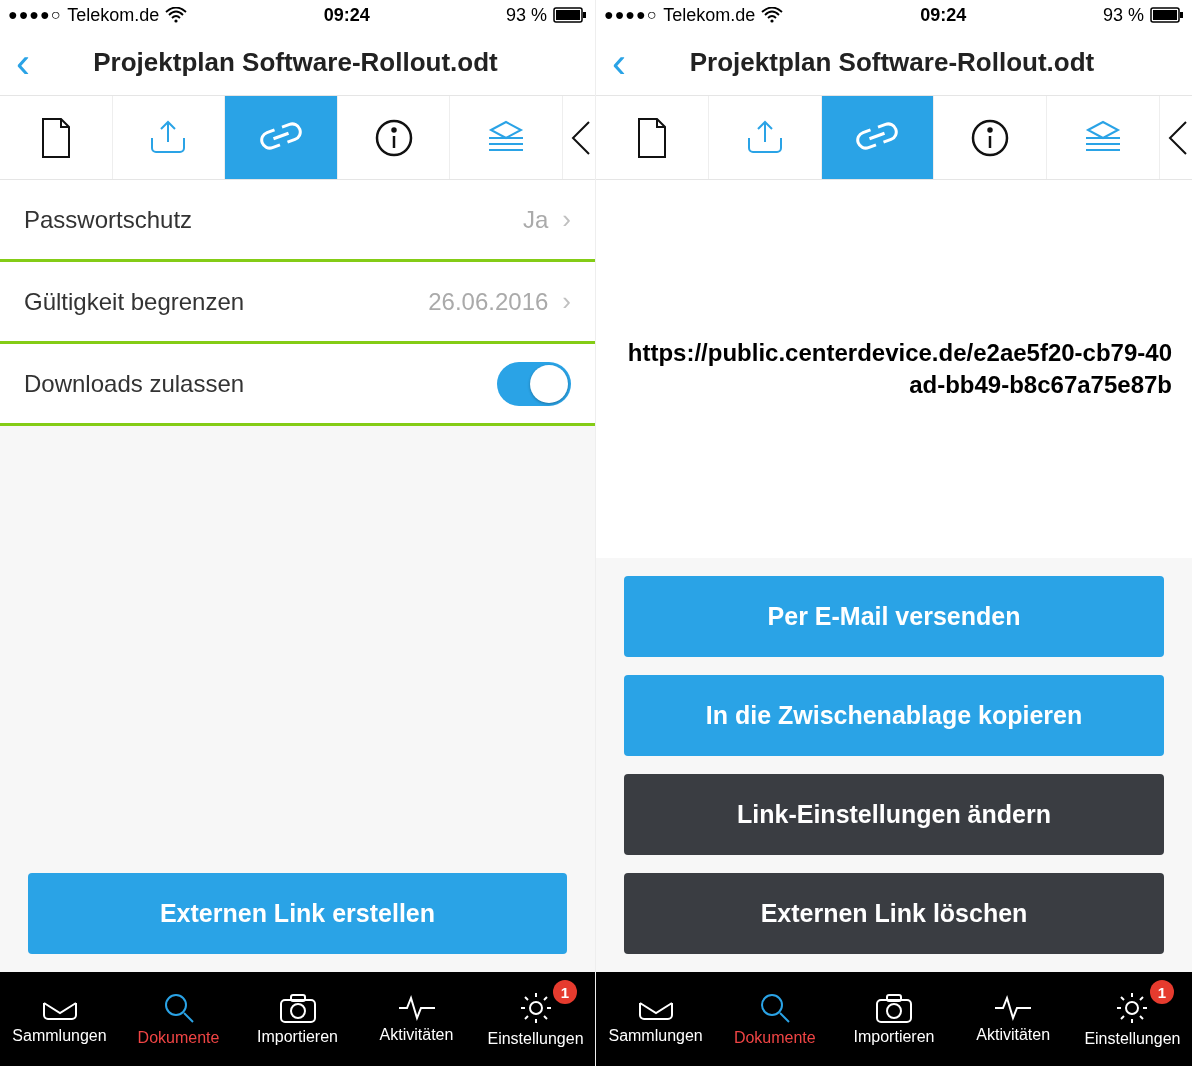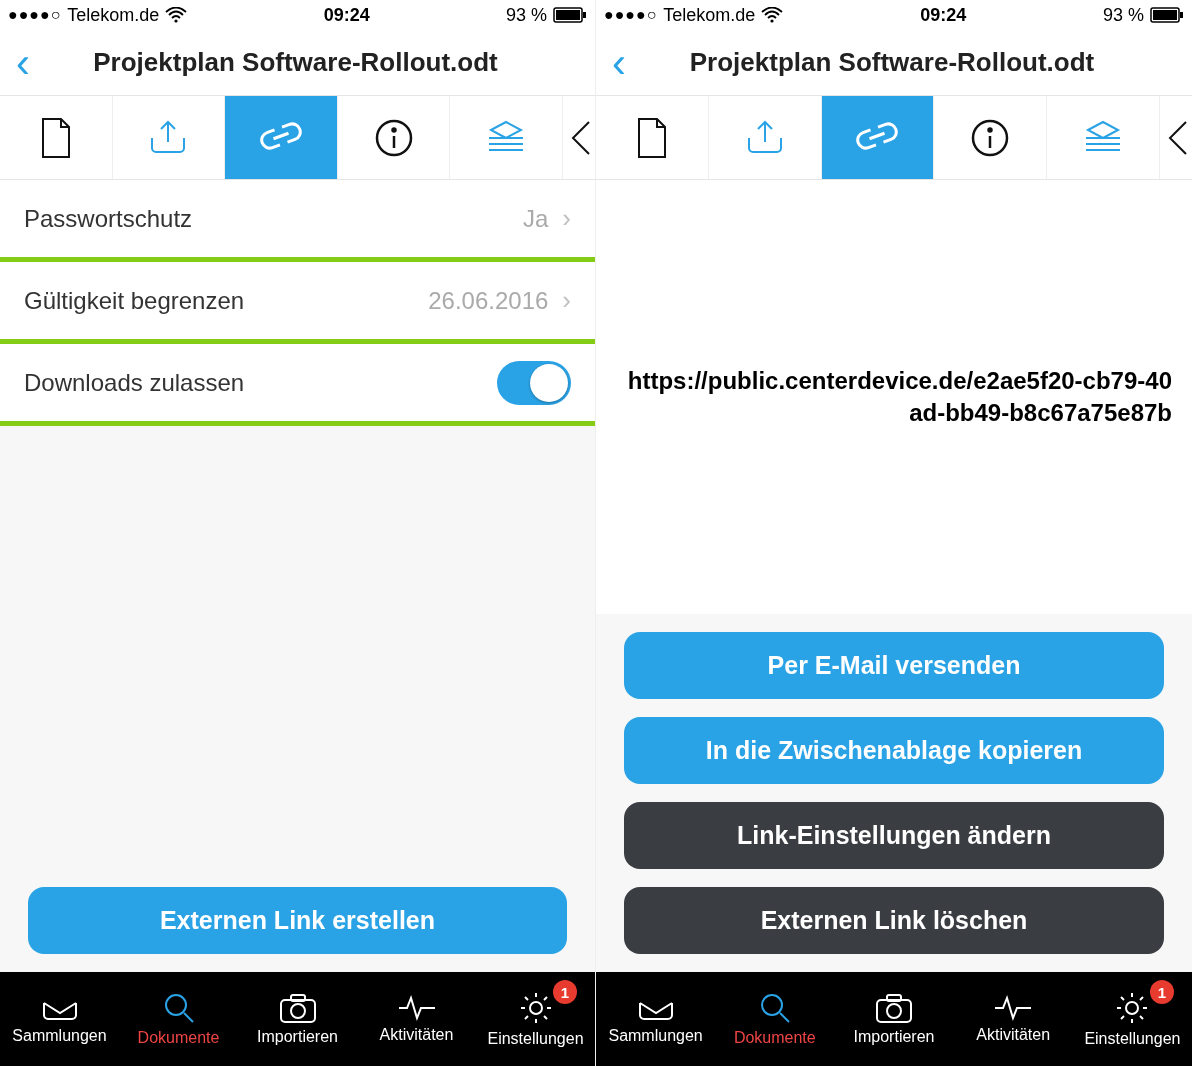--- a/index.html
+++ b/index.html
@@ -24,31 +24,31 @@
   .tab { flex: 1; display: flex; align-items: center; justify-content: center; border-right: 1px solid #eee; }
   .tab:last-child { border-right: none; }
   .tab.active { background: #2aa3e6; }
   .tab svg { stroke: #111; }
   .tab.blue svg { stroke: #2aa3e6; }
   .tab.active svg { stroke: #fff; }
   .tab.partial { flex: 0 0 32px; }
 
   
   .list { background: #fff; }
-  .row { height: 82px; display: flex; align-items: center; justify-content: space-between; padding: 0 24px; border-bottom: 5px solid #84cc16; font-size: 24px; color: #333; }
+  .row { height: 82px; display: flex; align-items: center; justify-content: space-between; padding: 0 24px; border-bottom: 3px solid #84cc16; font-size: 24px; color: #333; }
   .row .right { display: flex; align-items: center; gap: 14px; color: #aaa; font-size: 24px; }
   .chev { color: #c0c0c0; font-size: 26px; }
   .toggle { width: 74px; height: 44px; background: #2aa3e6; border-radius: 22px; position: relative; }
   .toggle .knob { position: absolute; right: 3px; top: 3px; width: 38px; height: 38px; background: #fff; border-radius: 50%; box-shadow: 0 1px 3px rgba(0,0,0,.3); }
 
   .spacer { flex: 1; background: #f7f7f7; }
 
   
   .btnarea { padding: 18px 28px; background: #f7f7f7; display: flex; flex-direction: column; gap: 18px; }
-  .bigbtn { height: 67px; border-radius: 16px; display: flex; align-items: center; justify-content: center; font-size: 25px; font-weight: 600; color: #fff; }
+  .bigbtn { height: 81px; border-radius: 4px; display: flex; align-items: center; justify-content: center; font-size: 25px; font-weight: 600; color: #fff; }
   .bigbtn.blue { background: #2aa3e6; }
   .bigbtn.dark { background: #3a3d42; }
 
   
   .linkarea { flex: 1; background: #fff; display: flex; align-items: center; justify-content: center; padding: 0 20px; }
   .linktext { font-size: 24px; font-weight: 700; text-align: right; color: #000; word-break: break-all; line-height: 1.35; }
 
   
   .tabbar { height: 94px; background: #000; display: flex; }
   .titem { flex: 1; display: flex; flex-direction: column; align-items: center; justify-content: center; gap: 4px; position: relative; }

